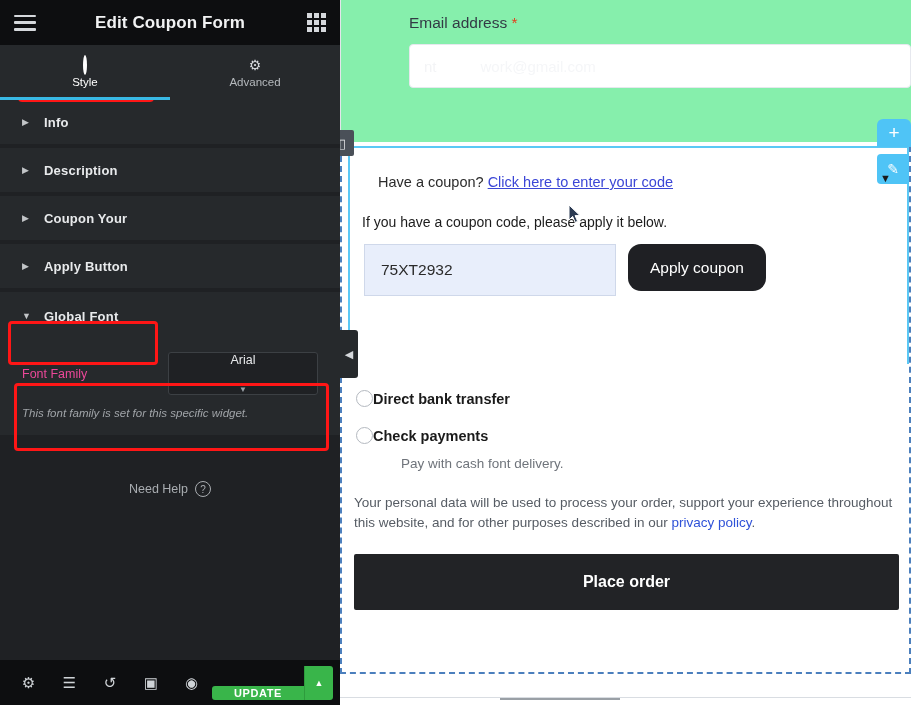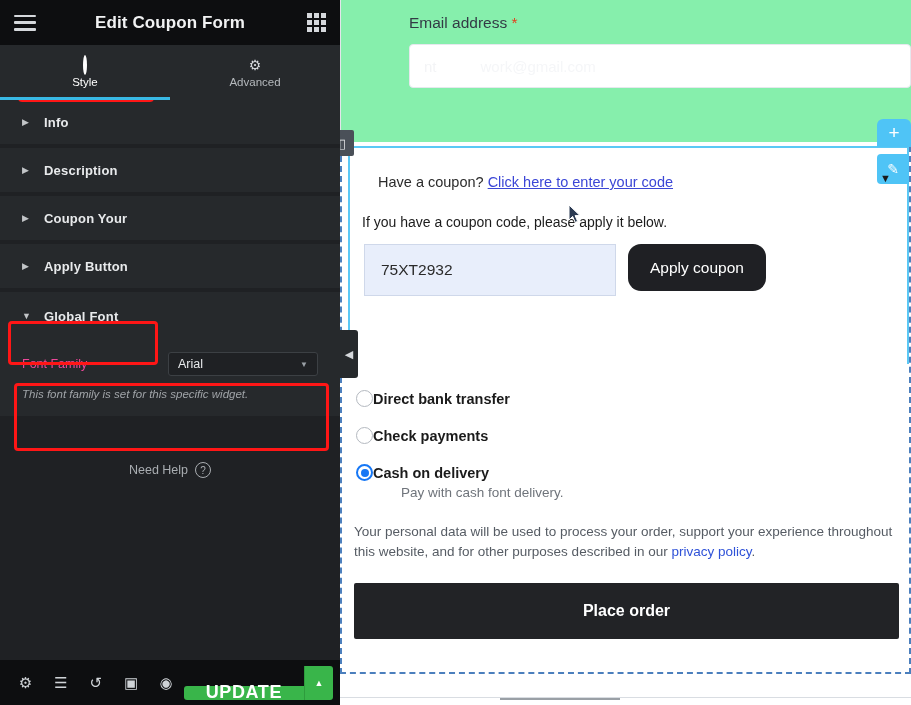--- a/index.html
+++ b/index.html
@@ -70,24 +70,24 @@
     border-bottom: 4px solid #1f2124;
     cursor: pointer;
   }
   .sec-arrow { font-size: 9px; color: #c2c5c8; width: 8px; }
   .sec-label { color: #e8eaec; font-size: 13px; font-weight: bold; letter-spacing: .2px; }
 
   .control-block { background: #26292c; padding: 12px 22px 16px 22px; }
   .ctrl-row { display: flex; align-items: center; justify-content: space-between; }
   .ctrl-label { color: #ec4899; font-size: 12.5px; }
   .select-box {
-    width: 150px; height: 24px;
+    width: 150px; height: 43px;
     background: #1f2124; border: 1px solid #3c4044; border-radius: 3px;
     display: flex; align-items: center; justify-content: space-between;
-    padding: 0 9px; cursor: pointer;
+    padding: 0 9px; cursor: pointer; flex-direction: column;
   }
   .select-val { color: #e8eaec; font-size: 12.5px; }
   .select-caret { color: #9aa0a6; font-size: 8px; }
   .ctrl-desc { margin-top: 12px; color: #a0a4a8; font-size: 11.5px; font-style: italic; }
 
   .need-help {
     margin-top: 46px; text-align: center;
     color: #a9adb1; font-size: 12.5px;
     display: flex; align-items: center; justify-content: center; gap: 7px;
     cursor: pointer;
@@ -103,21 +103,21 @@
     height: 45px; background: #0d0e10;
     display: flex; align-items: center; gap: 0; padding-left: 8px;
   }
   .foot-ico {
     width: 43px; height: 45px;
     display: flex; align-items: center; justify-content: center;
     color: #cfd3d7; font-size: 15px; cursor: pointer;
   }
   .update-wrap { margin-left: auto; display: flex; height: 34px; margin-right: 7px; }
   .update-btn {
-    background: #39b54a; color: #fff; font-size: 18px; font-weight: bold;
+    background: #39b54a; color: #fff; font-size: 11px; font-weight: bold;
     letter-spacing: .6px; padding: 0 22px;
     display: flex; align-items: center; border-radius: 3px 0 0 3px; cursor: pointer; margin-top: 20px;
   }
   .update-caret {
     background: #39b54a; width: 29px;
     display: flex; align-items: center; justify-content: center;
     color: #fff; font-size: 9px; border-left: 1px solid #2e9c3d;
     border-radius: 0 3px 3px 0; cursor: pointer;
   }
 
@@ -387,24 +387,20 @@
 
       <div class="pay-list">
         <div class="pay-item">
           <span class="radio"></span>
           <span class="pay-label">Direct bank transfer</span>
         </div>
         <div class="pay-item">
           <span class="radio"></span>
           <span class="pay-label">Check payments</span>
         </div>
-        <div class="pay-item" style="margin-bottom:12px;">
-          <span class="radio on"></span>
-          <span class="pay-label">Cash on delivery</span>
-        </div>
         <div class="pay-note">Pay with cash font delivery.</div>
       </div>
 
       <div class="privacy">
         <span>Your personal data will be used to process your order, support your experience throughout this website, and for other purposes described in our </span><a>privacy policy</a><span>.</span>
       </div>
 
       <div class="place-order">Place order</div>
     </div>
 

